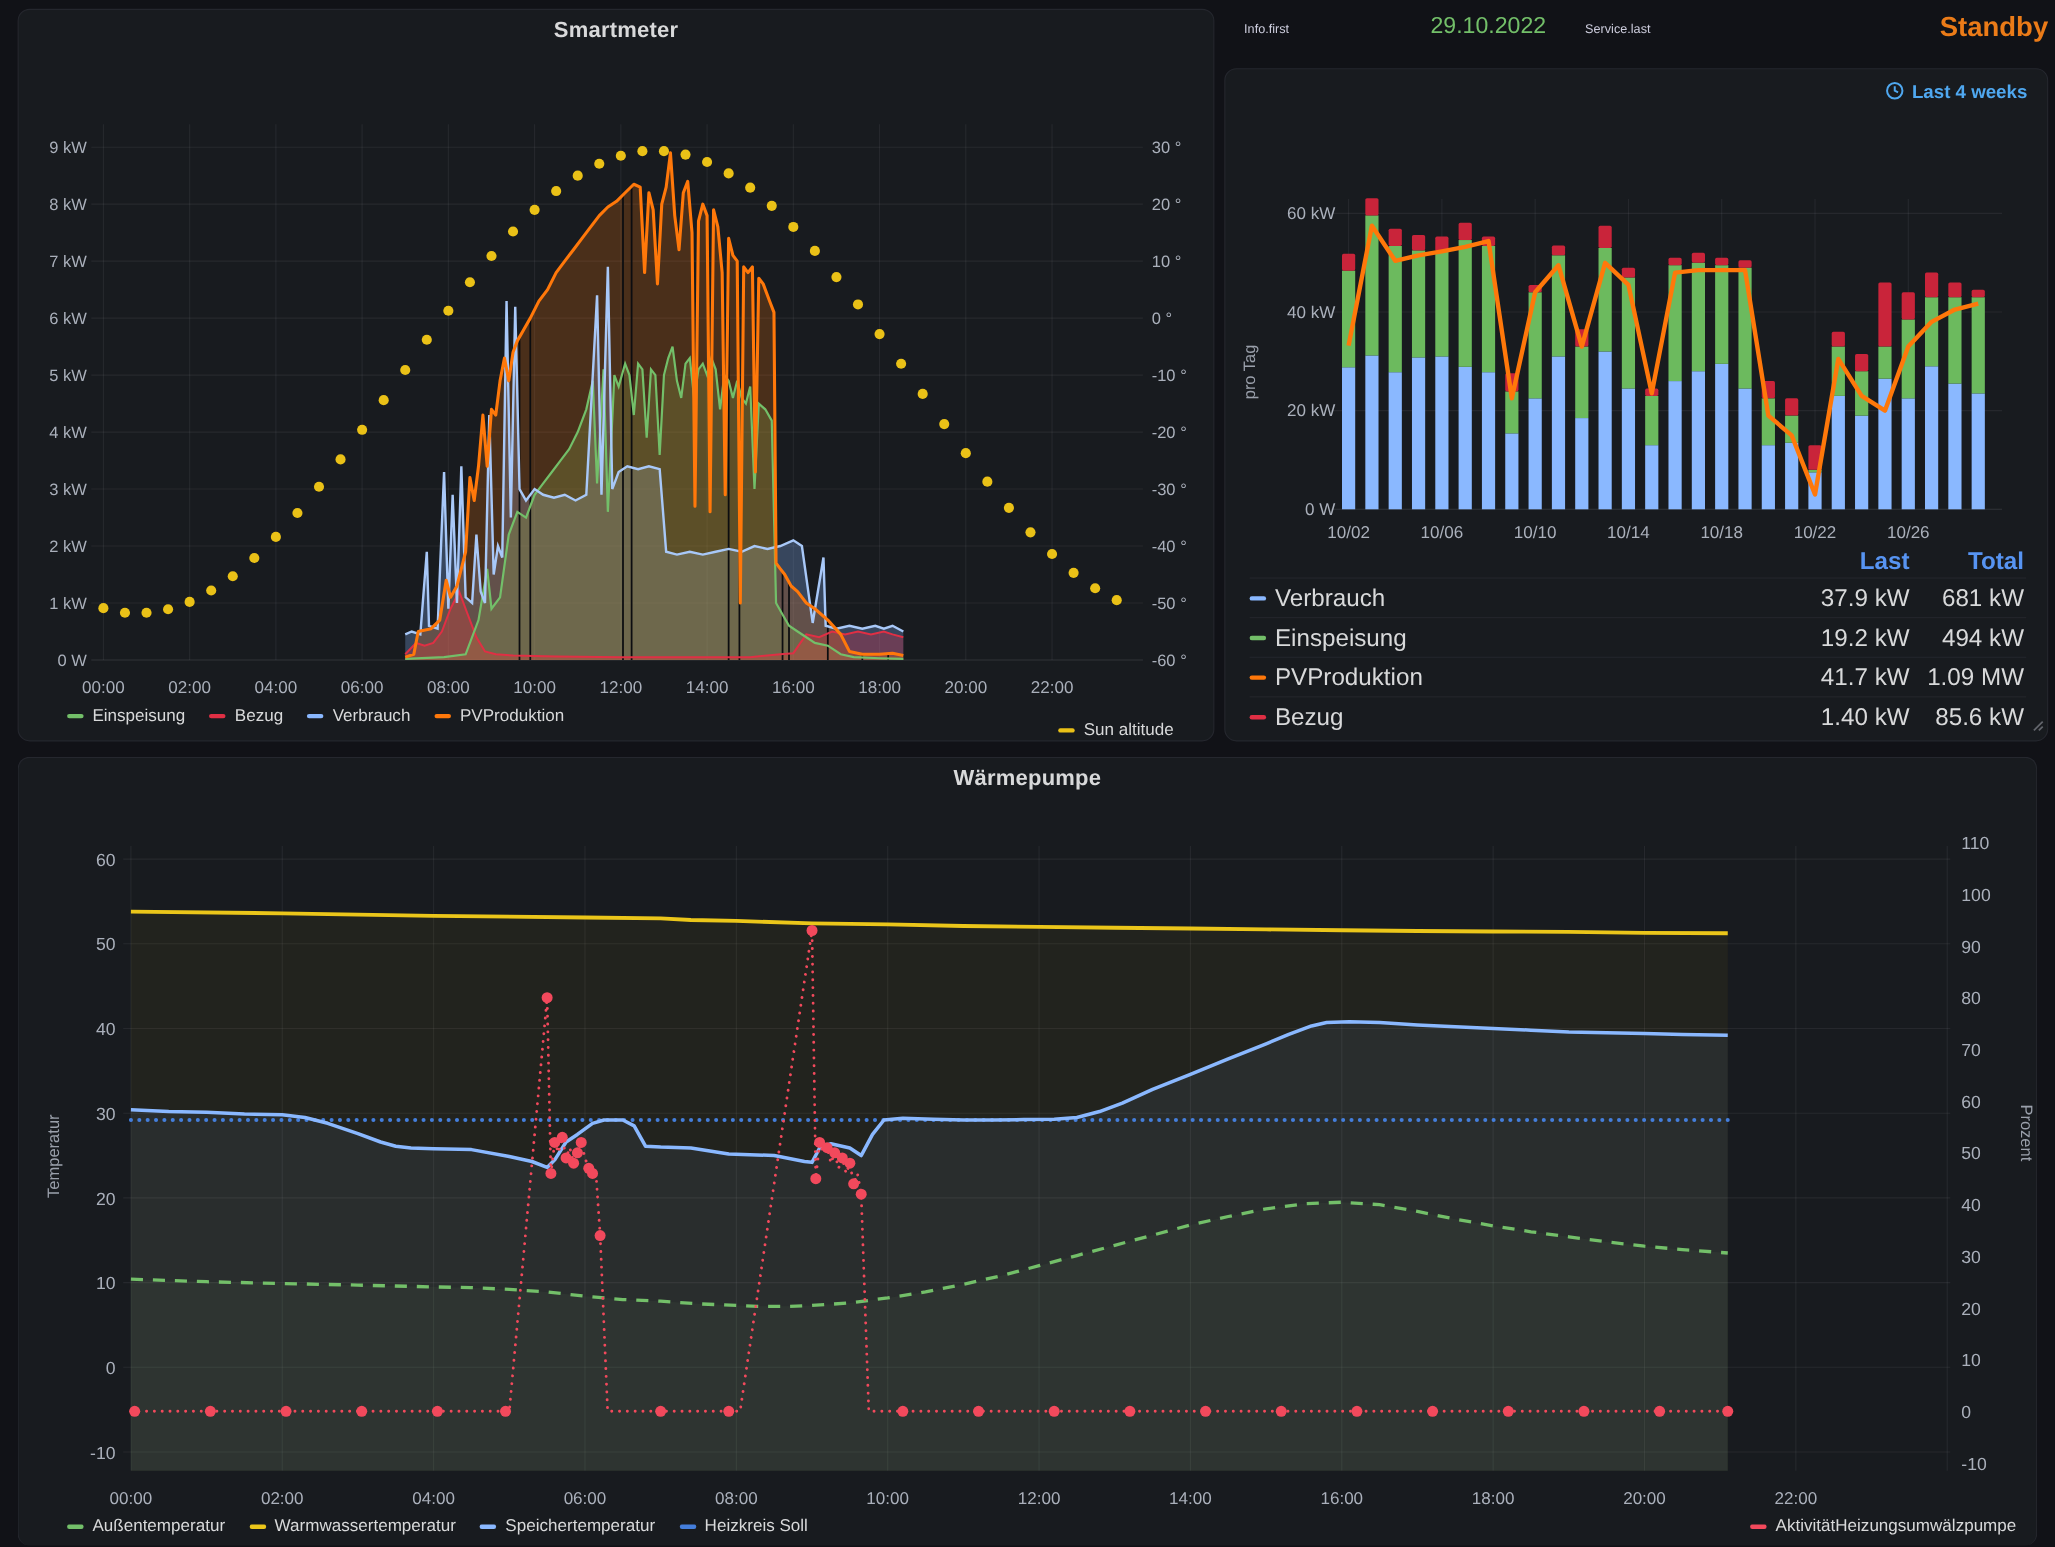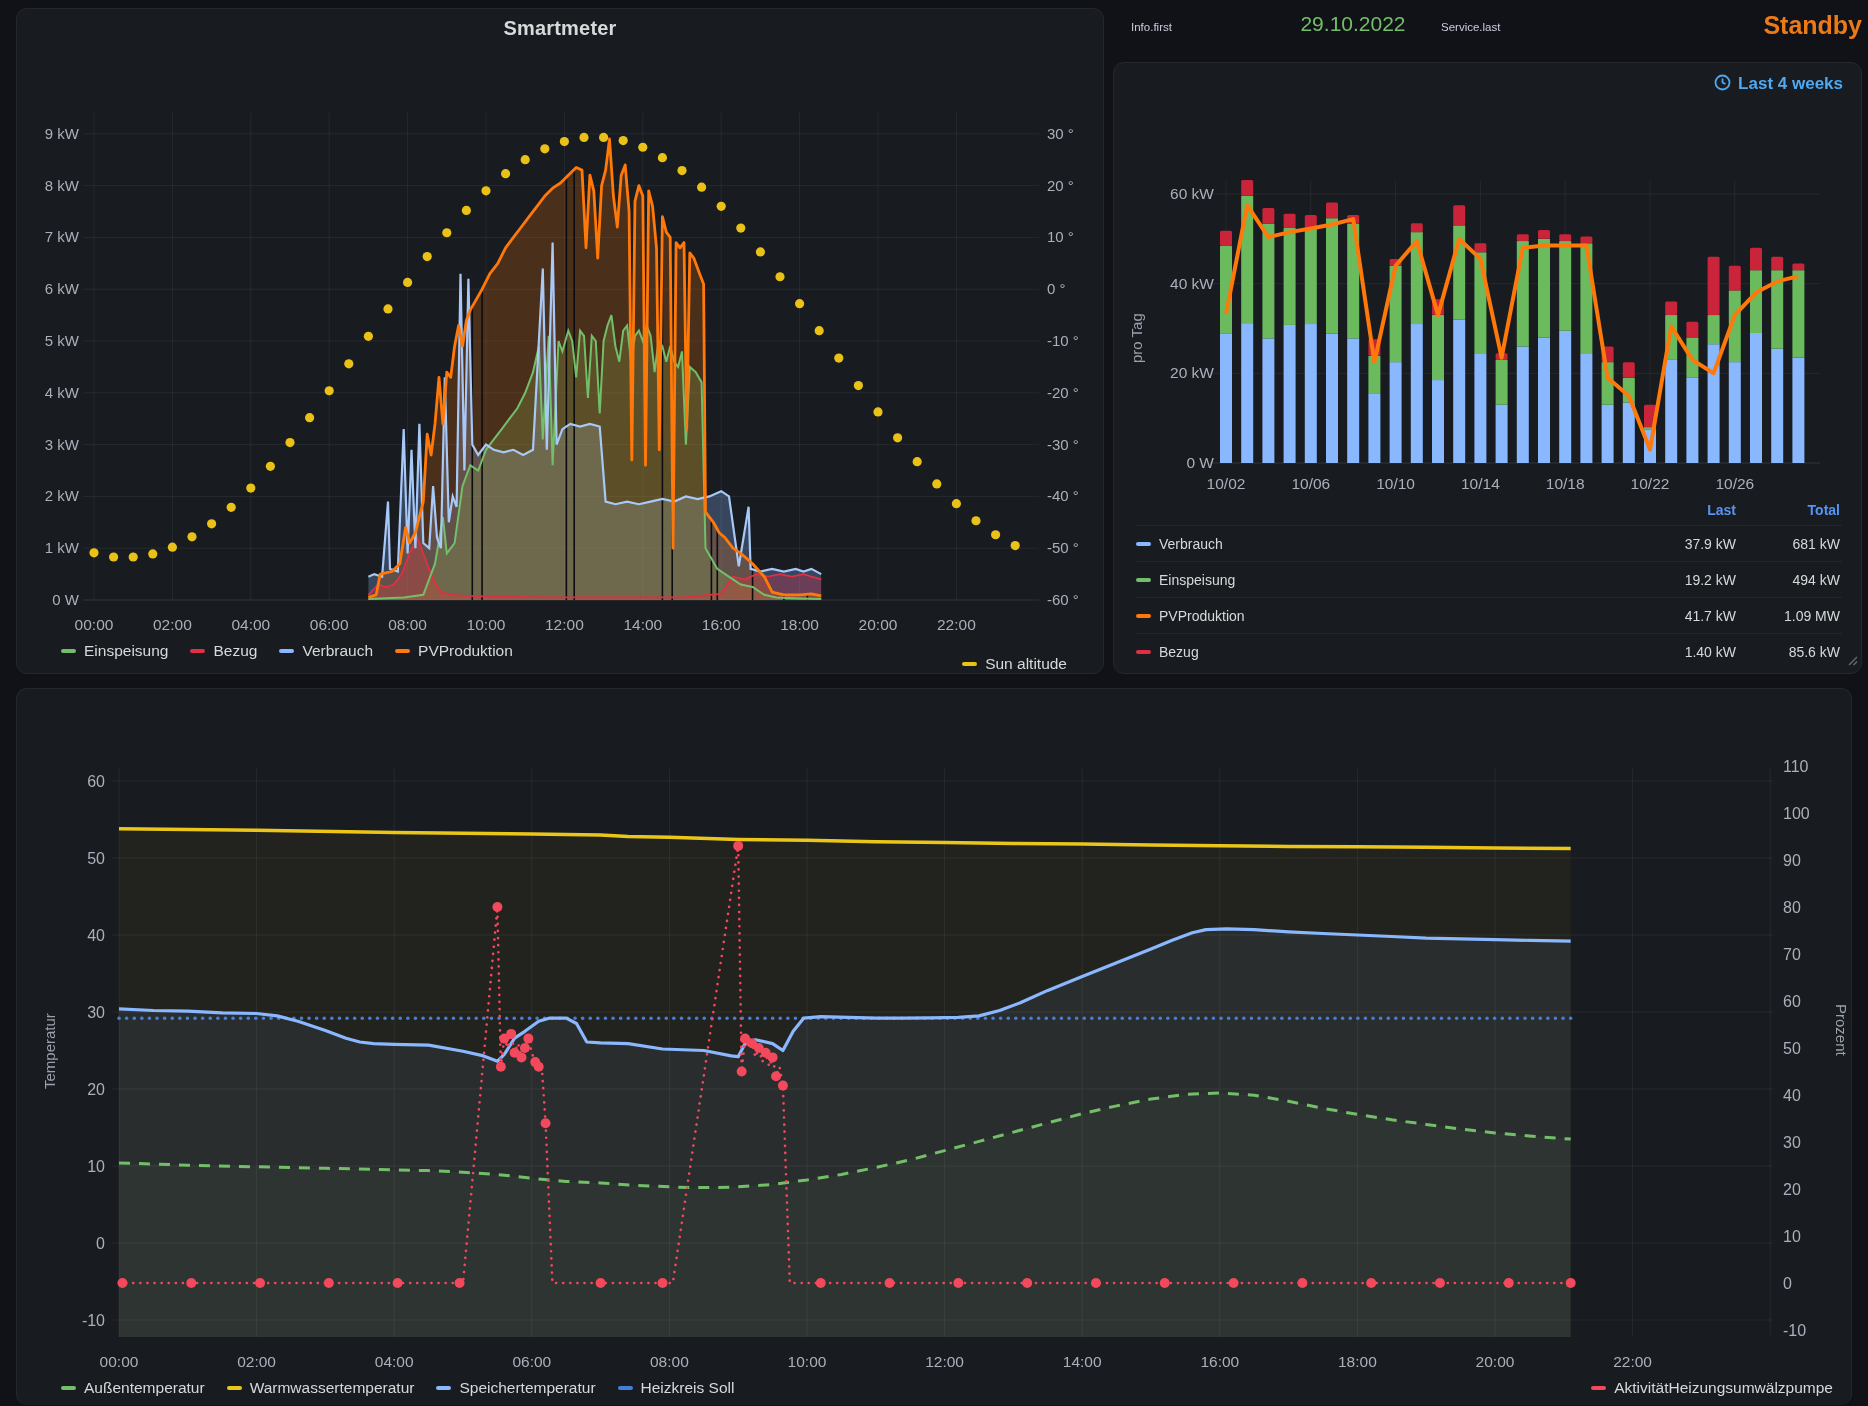--- a/index.html
+++ b/index.html
@@ -7,21 +7,21 @@
   .panel{position:absolute;background:#181b1f;border:1px solid #25272e;border-radius:11px;box-sizing:border-box;}
   .panel-title{position:absolute;top:8px;left:0;right:0;text-align:center;color:#d8d9da;
     font-size:20px;font-weight:700;letter-spacing:.2px;}
   svg{position:absolute;left:0;top:0;overflow:visible;}
   .legend-row{position:absolute;display:flex;align-items:center;color:#d8d9da;font-size:15.5px;}
   .legend-item{display:flex;align-items:center;margin-right:22px;white-space:nowrap;cursor:pointer;}
   .legend-item:last-child{margin-right:0;}
   .swatch{display:inline-block;width:15px;height:4px;border-radius:2px;margin-right:8px;}
   .strip-label{position:absolute;color:#ccccdc;font-size:11.5px;}
   .strip-value{position:absolute;font-size:21px;font-weight:400;}
-  .tbl{position:absolute;color:#d8d9da;font-size:14px;}
+  .tbl{position:absolute;color:#d8d9da;font-size:22px;}
   .tbl-row{display:flex;align-items:center;height:35px;border-top:1px solid #24262c;cursor:pointer;}
   .tbl-head{display:flex;align-items:center;height:30px;font-weight:700;color:#5794f2;}
   .tbl-name{flex:1;display:flex;align-items:center;}
   .col-last{width:100px;text-align:right;}
   .col-total{width:96px;text-align:right;margin-left:8px;padding-right:2px;}
   .time-badge{position:absolute;display:flex;gap:7px;color:#4fa8f0;
     font-size:17px;font-weight:700;cursor:pointer;}
   .chev{display:inline-block;margin-left:8px;}
   .axis-title{position:absolute;color:#9aa0ab;font-size:15px;}
   .rot{transform:rotate(-90deg);transform-origin:left top;white-space:nowrap;}
@@ -347,20 +347,21 @@
       </div>
     </div>
   <div class="resize-handle">
     <svg width="12" height="12" style="position:static;">
       <path d="M11 3 L3 11 M11 7.5 L7.5 11" stroke="#62656c" stroke-width="1.6"></path>
     </svg>
   </div>
 </div>
 
 <div class="panel" style="left:16px;top:688px;width:1836px;height:717px;border-bottom:none;">
+  <div class="panel-title">Wärmepumpe</div>
   <div class="axis-title rot" style="left:24px;top:400px;">Temperatur</div>
   <div class="axis-title rot90" style="left:1833px;top:315px;">Prozent</div>
   <svg id="svg-wp" width="1836" height="690" viewBox="0 0 1836 690">
       <line x1="102" y1="80" x2="102" y2="648" stroke="rgba(204,204,220,0.08)"></line>
       <line x1="239.6" y1="80" x2="239.6" y2="648" stroke="rgba(204,204,220,0.08)"></line>
       <line x1="377.2" y1="80" x2="377.2" y2="648" stroke="rgba(204,204,220,0.08)"></line>
       <line x1="514.8" y1="80" x2="514.8" y2="648" stroke="rgba(204,204,220,0.08)"></line>
       <line x1="652.4" y1="80" x2="652.4" y2="648" stroke="rgba(204,204,220,0.08)"></line>
       <line x1="790" y1="80" x2="790" y2="648" stroke="rgba(204,204,220,0.08)"></line>
       <line x1="927.5999999999999" y1="80" x2="927.5999999999999" y2="648" stroke="rgba(204,204,220,0.08)"></line>

